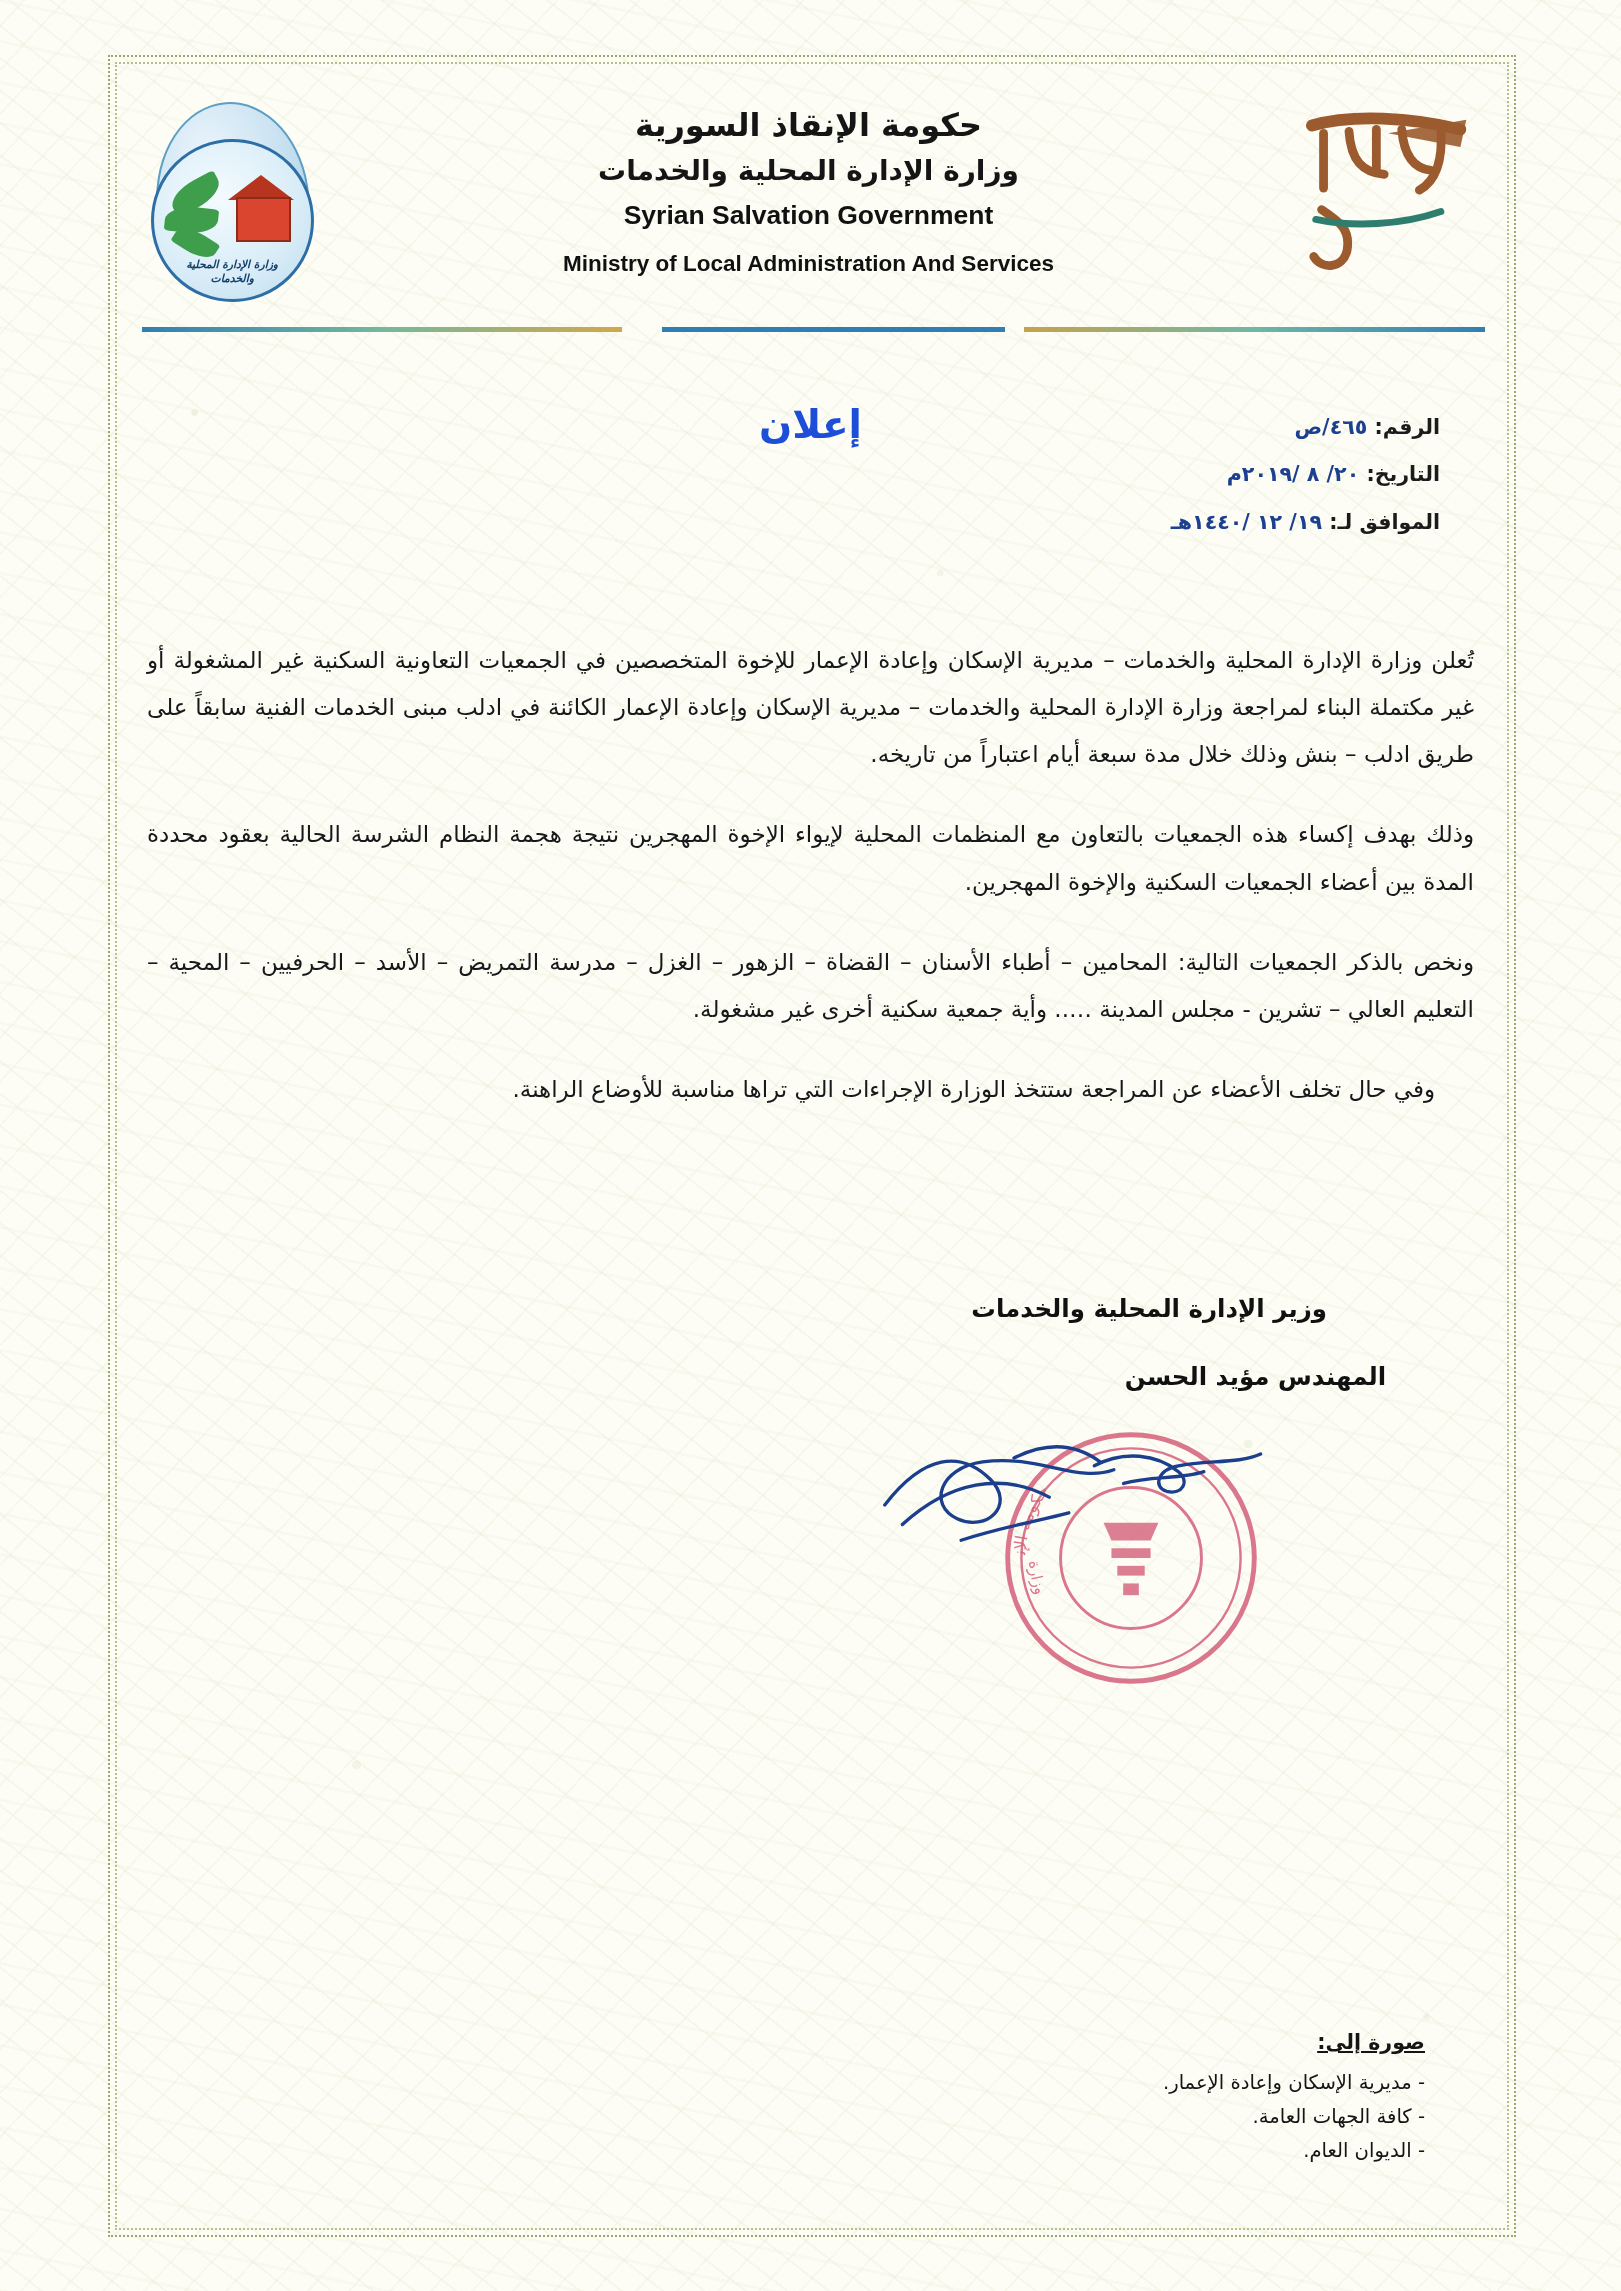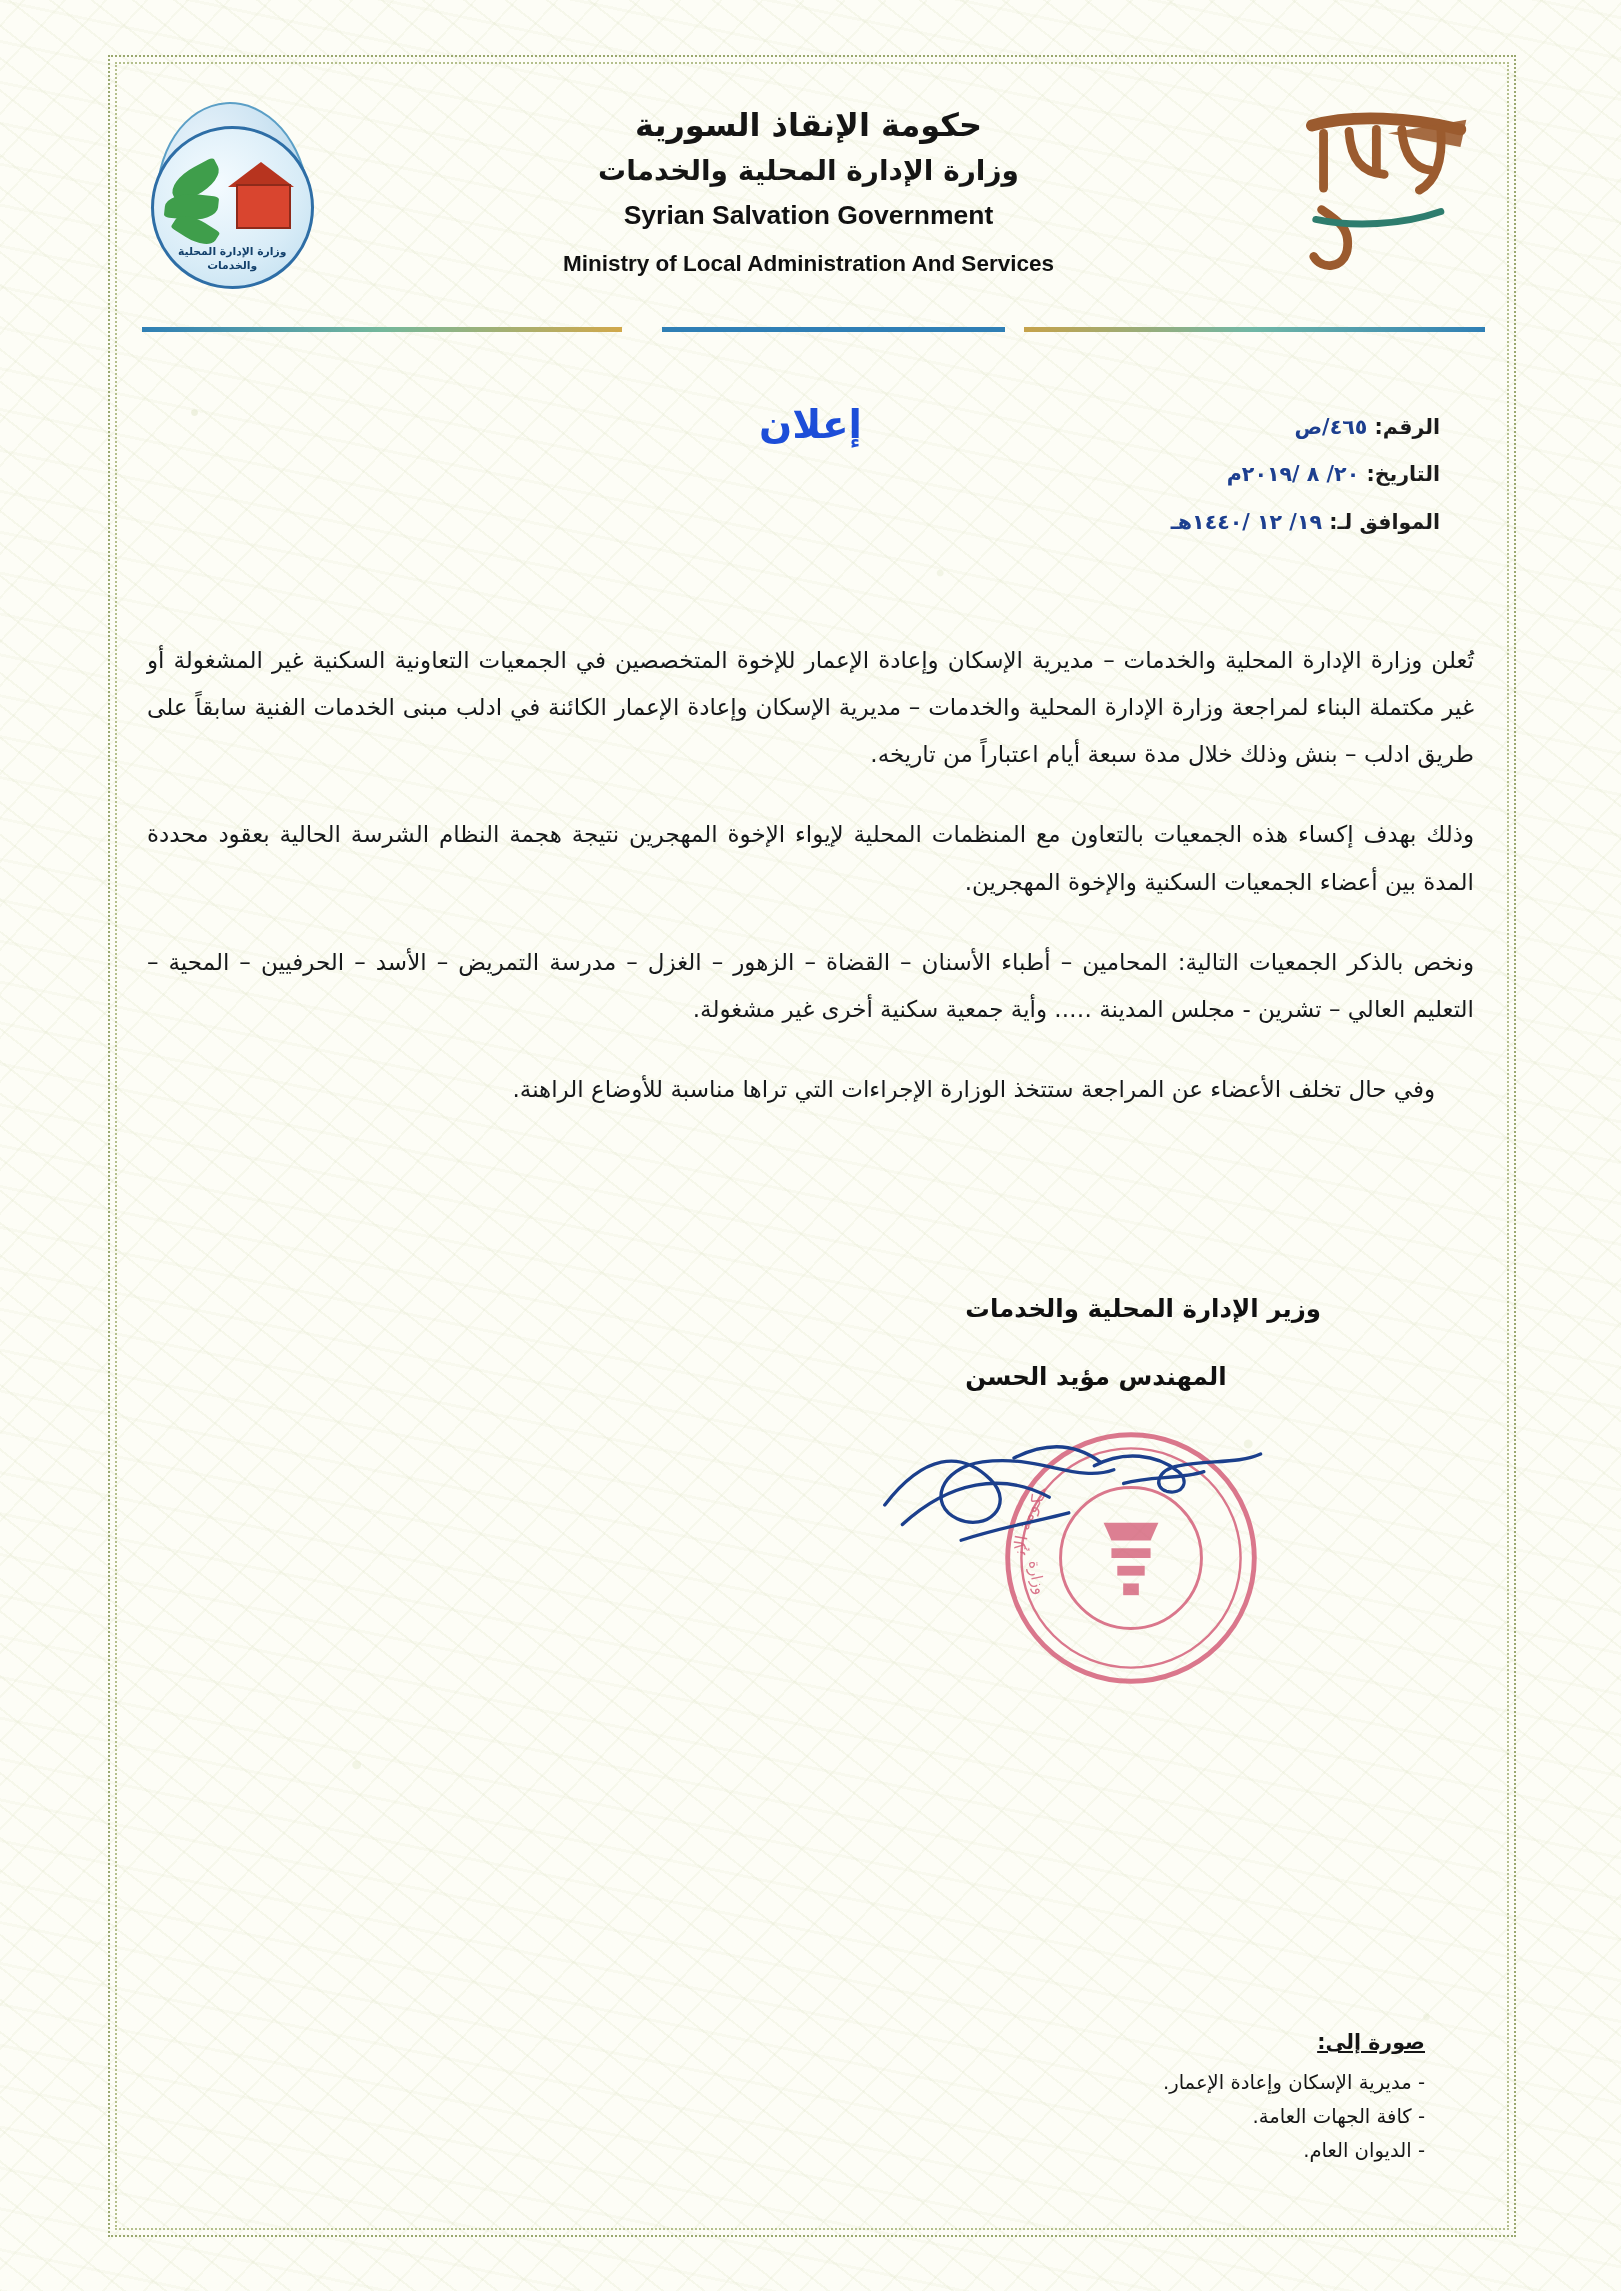--- a/index.html
+++ b/index.html
@@ -84,27 +84,28 @@
     width: 149px;
     height: 157px;
     background: radial-gradient(ellipse at 35% 30%, #eaf4fb 0%, #cfe5f3 45%, #a9cfe6 100%);
     border-radius: 50% 50% 50% 50% / 62% 62% 38% 38%;
     border: 2.9px solid #5b9fc6;
     transform: rotate(-4deg);
   }
   .logo-emblem .circle {
     position: absolute;
     left: 13.7px;
-    top: 30px;
+    top: 43px;
     width: 157px;
     height: 157px;
     border-radius: 50%;
     border: 3.9px solid #2e6ea6;
     background: radial-gradient(circle at 40% 35%, #f4fbff 0%, #d8ecf7 60%, #bcdcee 100%);
     overflow: hidden;
+    font-style: italic;
   }
   .logo-emblem .leaf {
     position: absolute;
     width: 53px;
     height: 25.5px;
     background: #3f9e4b;
     border-radius: 60% 10% 60% 10%;
   }
   .logo-emblem .leaf.l1 { left: 15.7px; top: 39px; transform: rotate(-28deg); }
   .logo-emblem .leaf.l2 { left: 11.8px; top: 65px; transform: rotate(6deg); }
@@ -249,23 +250,23 @@
     font-size: 23px;
     line-height: 2.05;
     color: #16181a;
   }
   .body p { margin: 0 0 33px 0; }
   .body p.indent-last { text-indent: 39px; }
 
   
   .sign-block {
     position: absolute;
-    right: 231px;
+    right: 225px;
     top: 1294px;
-    text-align: left;
+    text-align: right;
     direction: rtl;
   }
   .sign-title {
     font-size: 24.5px;
     font-weight: bold;
     color: #111;
     margin-bottom: 39px;
     padding-right: 69px;
   }
   .sign-name {

